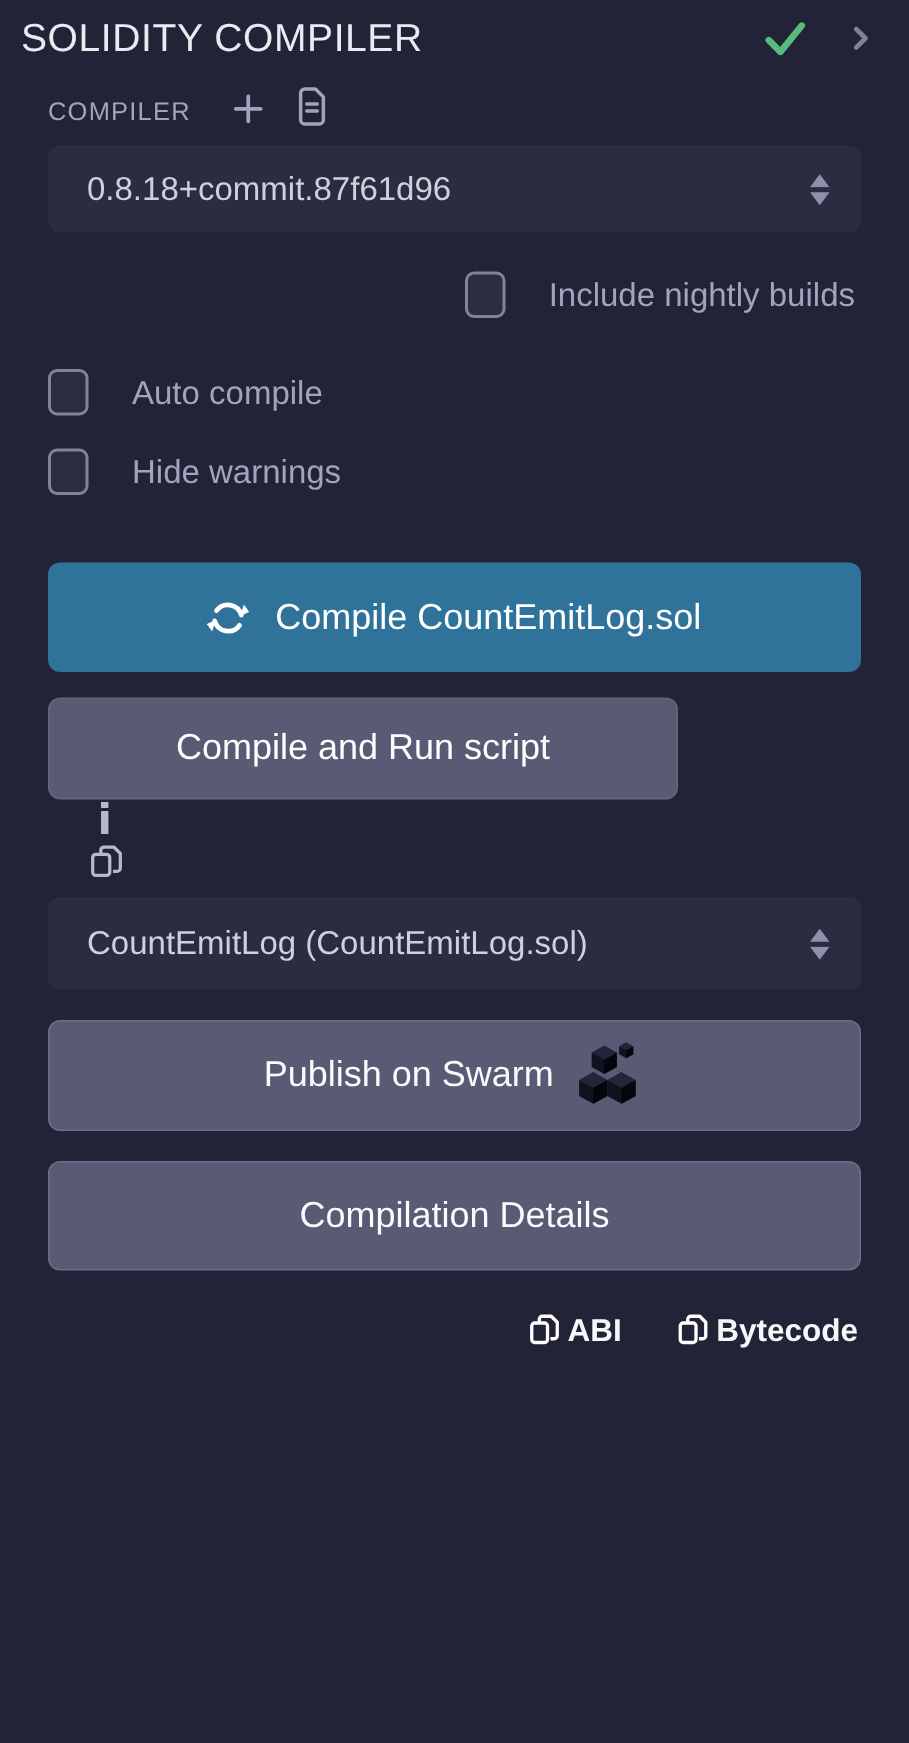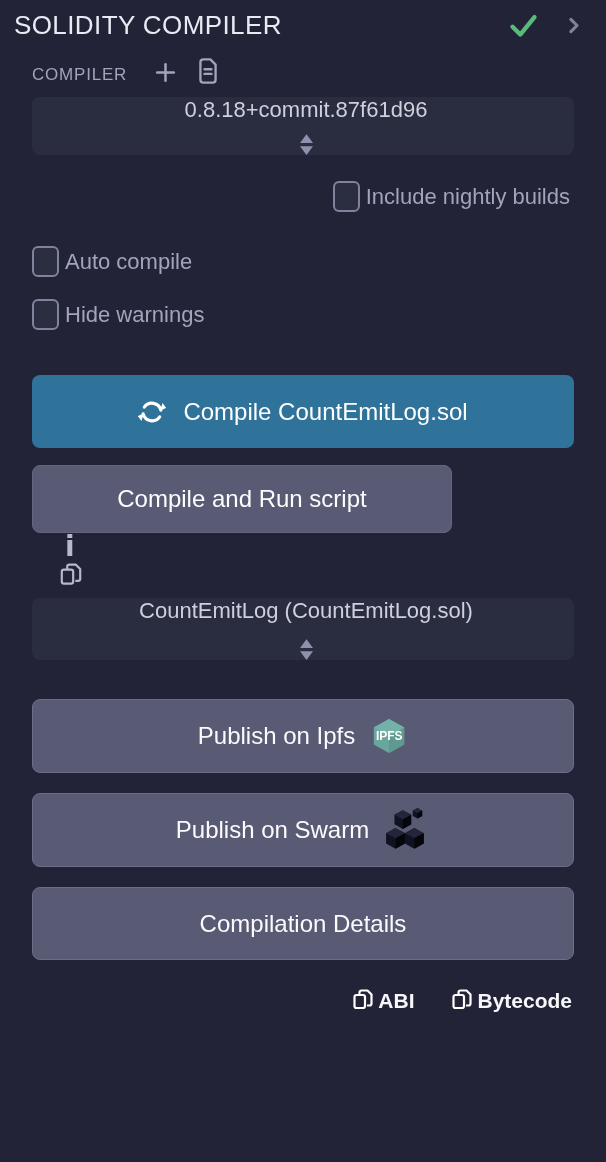--- a/index.html
+++ b/index.html
@@ -17,24 +17,24 @@
   .header-title { font-size:26px; color:#e9ebf3; letter-spacing:.4px; }
   .header-icons { display:flex; align-items:center; gap:24px; padding-right:4px; }
   .content { padding:0 32px; }
 
   .compiler-label-row { display:flex; align-items:flex-end; gap:26px; margin-top:16px; }
   .section-label { font-size:17px; color:#a2a3bd; letter-spacing:.8px; }
 
   .select-box {
     margin-top:12px; height:58px; background:#2a2c40; border-radius:8px;
     display:flex; align-items:center; justify-content:space-between;
-    padding:0 20px 0 26px; font-size:22px; color:#ced0dd; cursor:pointer;flex-direction:column;
-  }
-
-  .checkbox-row { display:flex; align-items:center; gap:6px; font-size:22px; color:#a2a3bd; }
+    padding:0 20px 0 26px; font-size:22px; color:#ced0dd; cursor:pointer;
+  }
+
+  .checkbox-row { display:flex; align-items:center; gap:29px; font-size:22px; color:#a2a3bd; }
   .checkbox-row.right { justify-content:flex-end; padding-right:4px; }
   .checkbox {
     width:27px; height:31px; flex:0 0 auto;
     border:2px solid #7f839e; border-radius:6px; background:#2b2d41; cursor:pointer;
   }
   .row-nightly { margin-top:26px; }
   .row-auto { margin-top:34px; }
   .row-hide { margin-top:22px; }
 
   .advanced-row {
@@ -183,31 +183,20 @@
     <span class="caret-updown">
       <svg width="15" height="9" viewBox="0 0 12 7">
           <polygon points="6,0 11.2,7 0.8,7" fill="#8d91ab"></polygon>
         </svg>
       <svg width="15" height="9" viewBox="0 0 12 7">
           <polygon points="6,7 11.2,0 0.8,0" fill="#8d91ab"></polygon>
         </svg>
     </span>
   </div>
 
-  <button class="btn btn-secondary btn-ipfs">
-    <span>Publish on Ipfs</span>
-    <span class="ipfs-logo">
-      <svg width="38" height="38" viewBox="0 0 40 40">
-        <polygon points="20,2 36,11 36,29 20,38 4,29 4,11" fill="#69a79e"></polygon>
-        <polygon points="20,2 36,11 36,29 20,38 20,20" fill="#5f9a91"></polygon>
-        <polygon points="20,2 36,11 20,20 4,11" fill="#74b1a8"></polygon>
-      </svg>
-      <span class="ipfs-logo-text">IPFS</span>
-    </span>
-  </button>
 
   <button class="btn btn-secondary btn-swarm">
     <span>Publish on Swarm</span>
     <span style="display:flex">
       <svg width="46" height="46" viewBox="0 0 44 44">
 
         <g>
           <polygon points="18,3 26,7.5 26,16.5 18,21 10,16.5 10,7.5" fill="#101220"></polygon>
           <polygon points="18,3 26,7.5 18,12 10,7.5" fill="#23253a"></polygon>
           <polygon points="18,12 26,7.5 26,16.5 18,21" fill="#05060c"></polygon>

